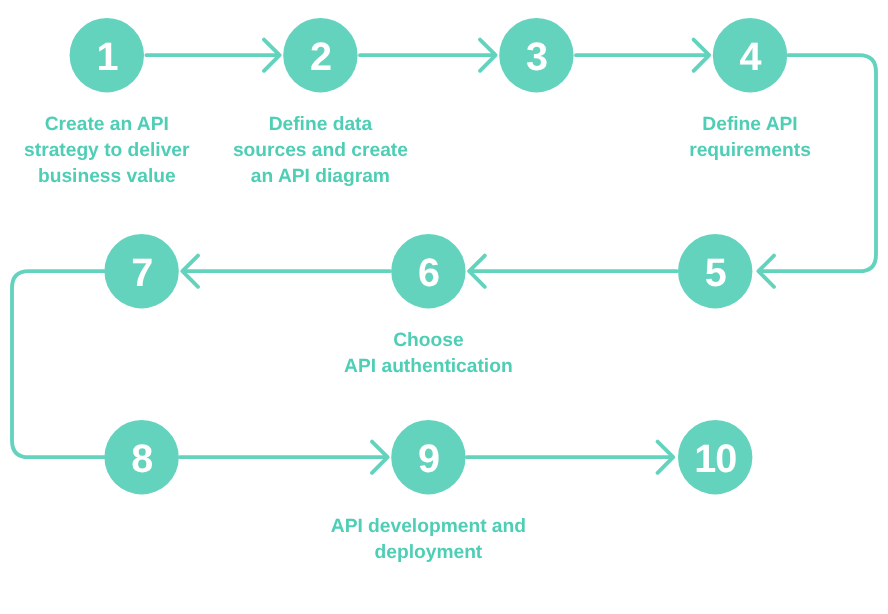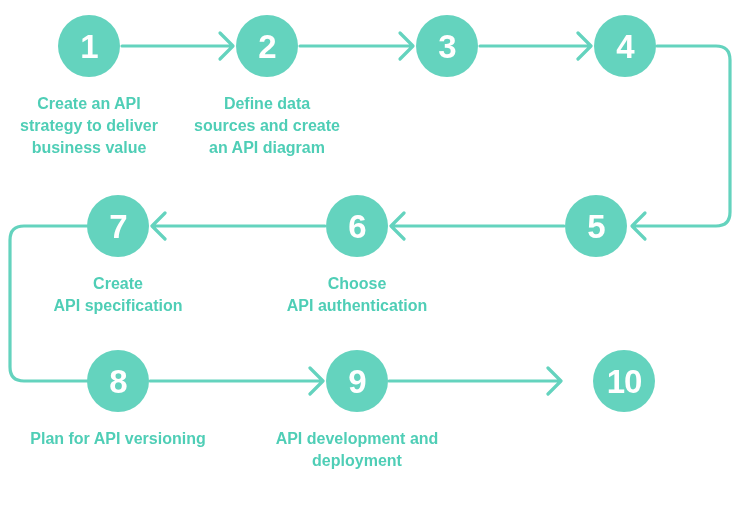--- a/index.html
+++ b/index.html
@@ -64,21 +64,21 @@
   .pos-2  { left: 152px; top: 15px; }
   .pos-3  { left: 332px; top: 15px; }
   .pos-4  { left: 510px; top: 15px; }
   
   .pos-5  { left: 481px; top: 195px; }
   .pos-6  { left: 242px; top: 195px; }
   .pos-7  { left: 3px;   top: 195px; }
   
   .pos-8  { left: 3px;   top: 350px; }
   .pos-9  { left: 242px; top: 350px; }
-  .pos-10 { left: 509px; top: 350px; }
+  .pos-10 { left: 481px; top: 350px; }
 </style>
 </head>
 <body>
 
 <div id="canvas">
 
   <svg id="connectors" width="740" height="512" viewBox="0 0 740 512">
 
     <path d="M122 46 H231 M220 33 L233 46 L220 59"></path>
     <path d="M300 46 H411 M400 33 L413 46 L400 59"></path>
@@ -116,49 +116,48 @@
   <div class="step pos-3">
     <div class="circle">
       <span class="num">3</span>
     </div>
   </div>
 
   <div class="step pos-4">
     <div class="circle">
       <span class="num">4</span>
     </div>
+    <div class="label">Define API
+requirements</div>
   </div>
 
   <div class="step pos-5">
     <div class="circle">
       <span class="num">5</span>
     </div>
   </div>
 
   <div class="step pos-6">
     <div class="circle">
       <span class="num">6</span>
     </div>
     <div class="label">Choose
 API authentication</div>
   </div>
 
   <div class="step pos-7">
     <div class="circle">
       <span class="num">7</span>
     </div>
-    <div class="label">Create
-API specification</div>
   </div>
 
   <div class="step pos-8">
     <div class="circle">
       <span class="num">8</span>
     </div>
-    <div class="label">Plan for API versioning</div>
   </div>
 
   <div class="step pos-9">
     <div class="circle">
       <span class="num">9</span>
     </div>
     <div class="label">API development and
 deployment</div>
   </div>
 

